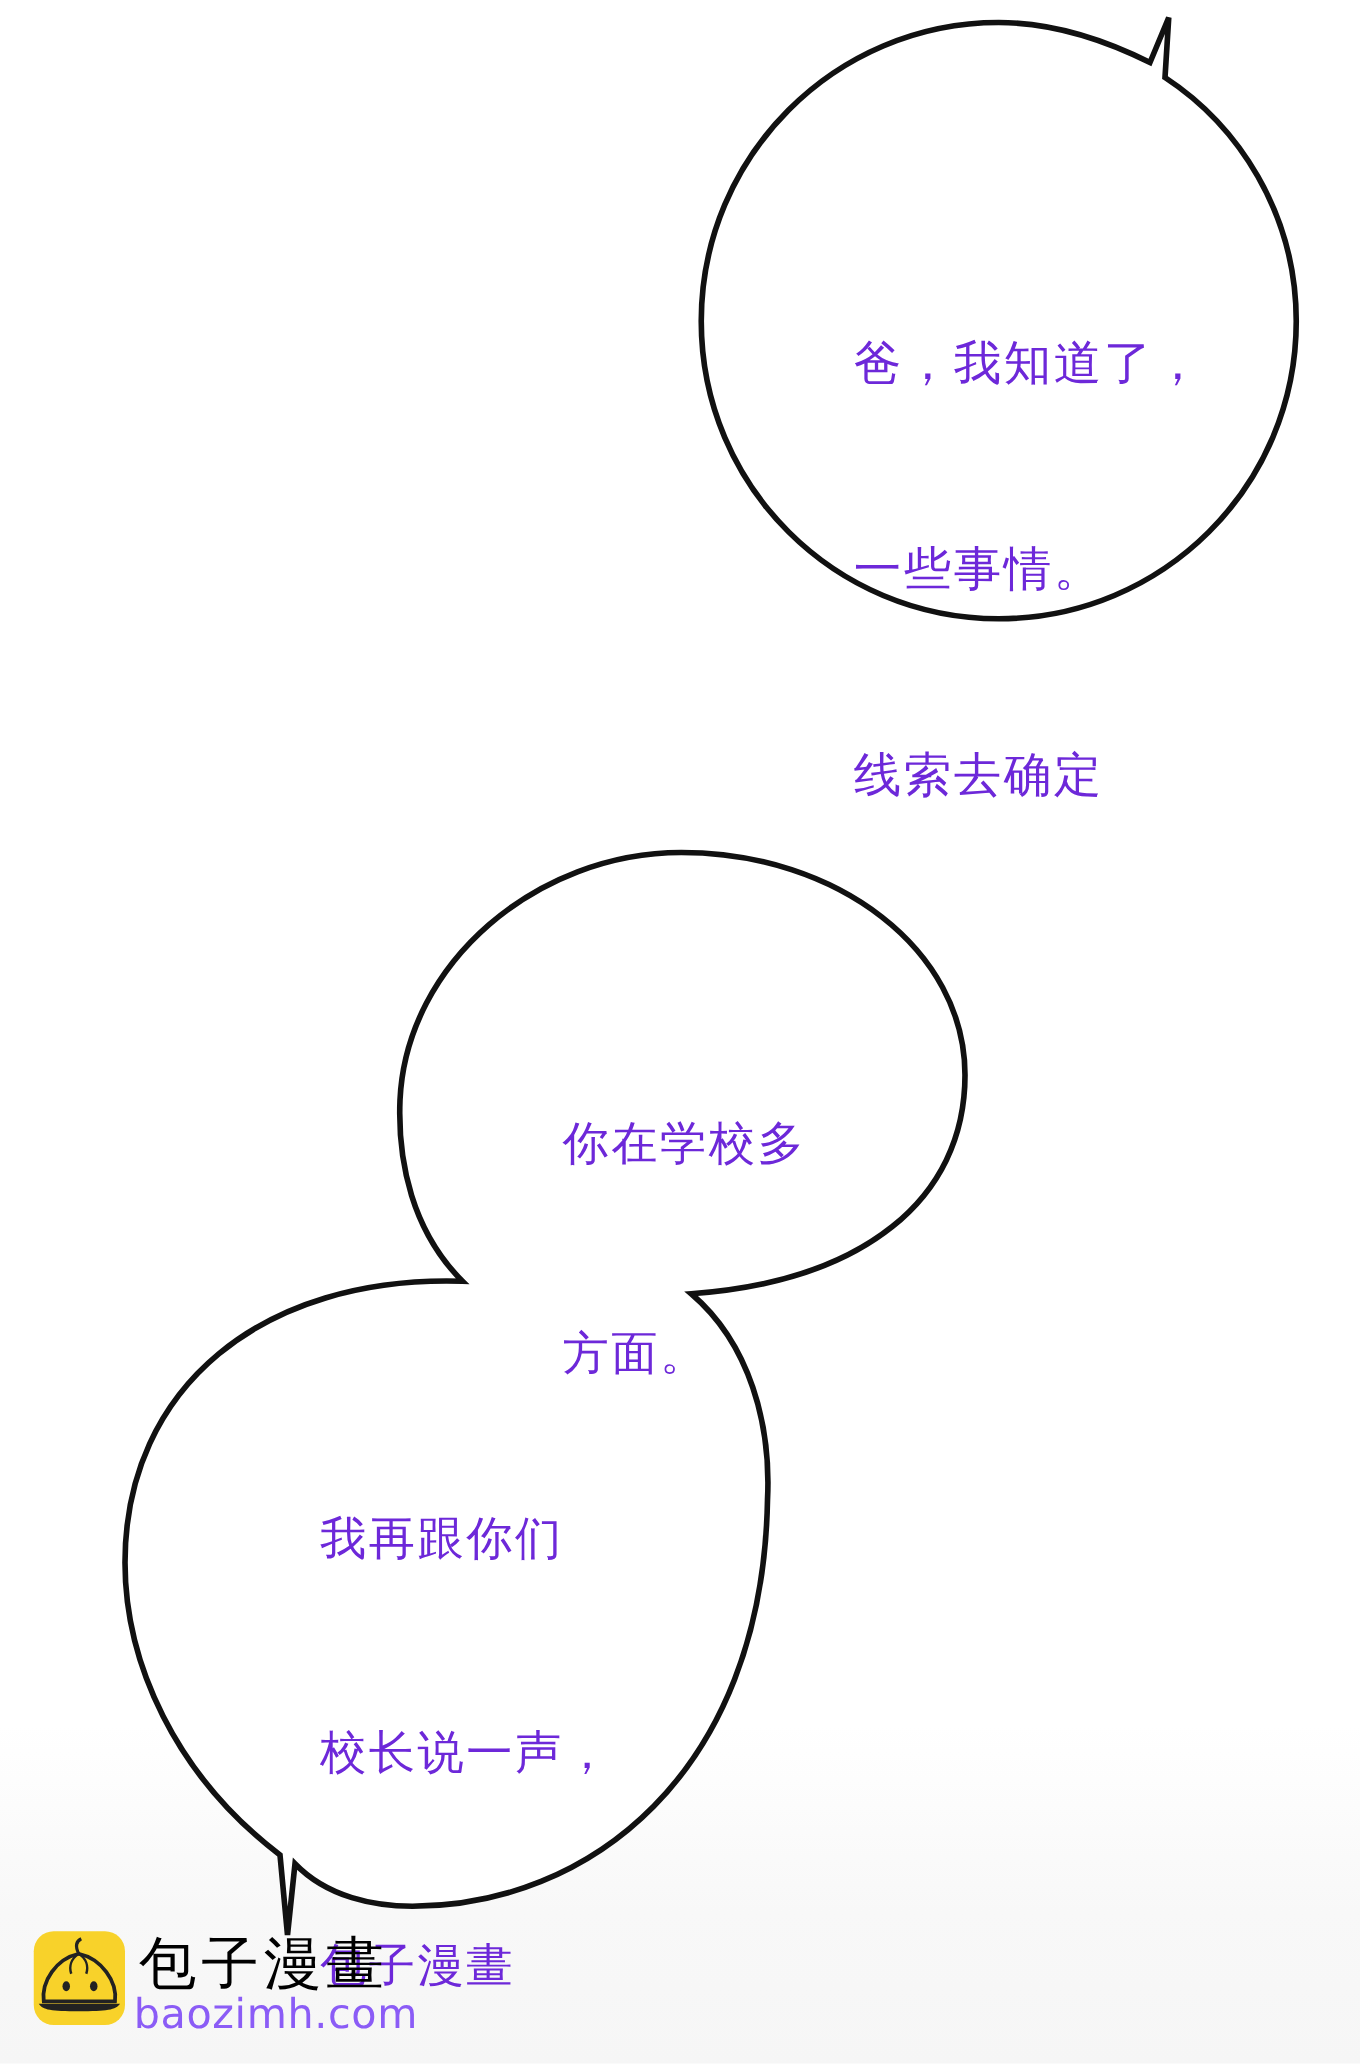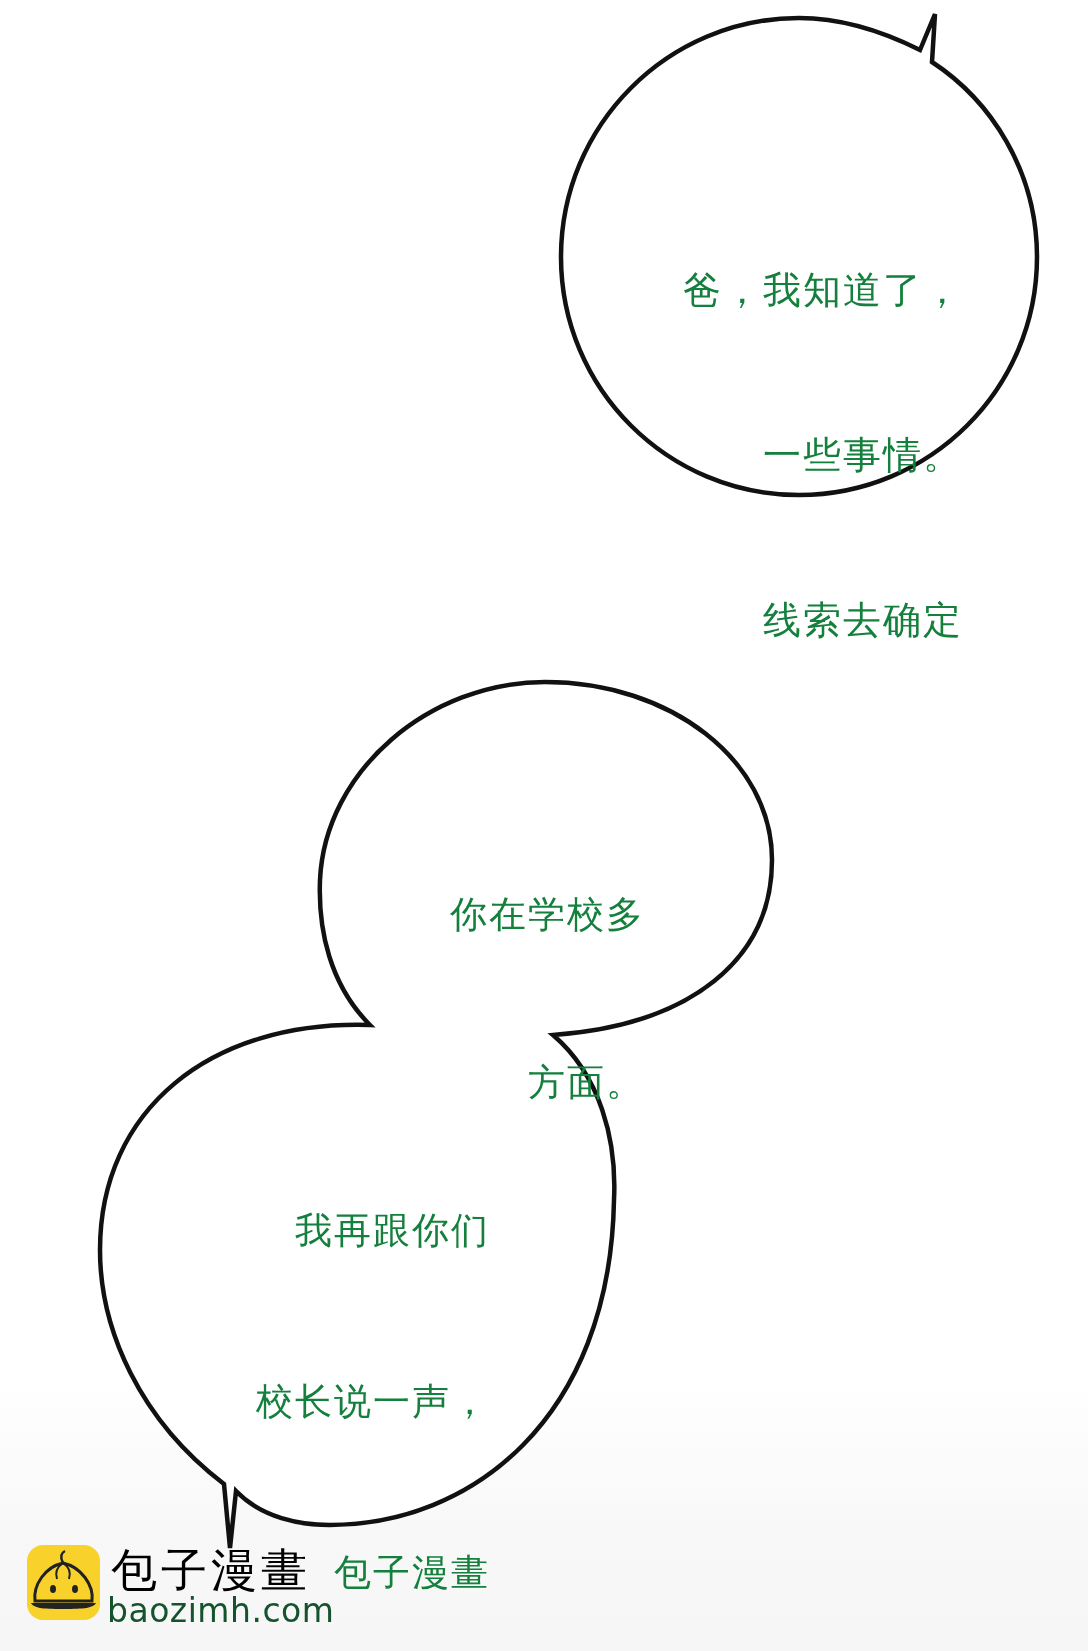--- a/index.html
+++ b/index.html
@@ -8,41 +8,41 @@
       background: #ffffff;
       font-family: "DejaVu Sans", "Liberation Sans", sans-serif;
     }
     .canvas { position: absolute; left: 0; top: 0; width: 1088px; height: 1651px; }
     .bg-shade {
       position: absolute; left: 0; top: 1380px; width: 1088px; height: 271px;
       background: linear-gradient(180deg, rgba(250,250,250,0) 0%, #f8f8f8 55%, #f6f6f6 100%);
     }
     svg.bubbles { position: absolute; left: 0; top: 0; }
     .bubble-text {
-      position: absolute; color: #15803d;
+      position: absolute; color: #6d28d9;
       font-size: 38px; line-height: 55px; letter-spacing: 2px;
-      white-space: pre; margin: 0; text-align: right;
+      white-space: pre; margin: 0;
     }
     .bubble-text span { display: block; }
     #t1 { left: 683px; top: 153px; }
     #t2 { left: 450px; top: 775px; font-size: 37px; line-height: 56px; }
     #t3 { left: 256px; top: 1088px; font-size: 37px; line-height: 57px; }
 
     .watermark { position: absolute; left: 27px; top: 1545px; width: 300px; height: 90px; }
     .wm-logo {
       position: absolute; left: 0; top: 0; width: 73px; height: 75px;
       background: #f8d22a; border-radius: 16px; overflow: hidden;
     }
     .wm-title {
       position: absolute; left: 84px; top: 0px; font-size: 46px; line-height: 50px;
       color: #000000; letter-spacing: 4px; white-space: nowrap;
     }
     .wm-url {
       position: absolute; left: 80px; top: 48px; font-size: 33px; line-height: 36px;
-      color: #14532d; letter-spacing: 0.5px; white-space: nowrap; text-align: center;
+      color: #8b5cf6; letter-spacing: 0.5px; white-space: nowrap; text-align: center;
     }
   </style>
 </head>
 <body>
 
 <div class="canvas">
   <div class="bg-shade"></div>
 
   <svg class="bubbles" width="1088" height="1651" viewBox="0 0 1088 1651">
 

